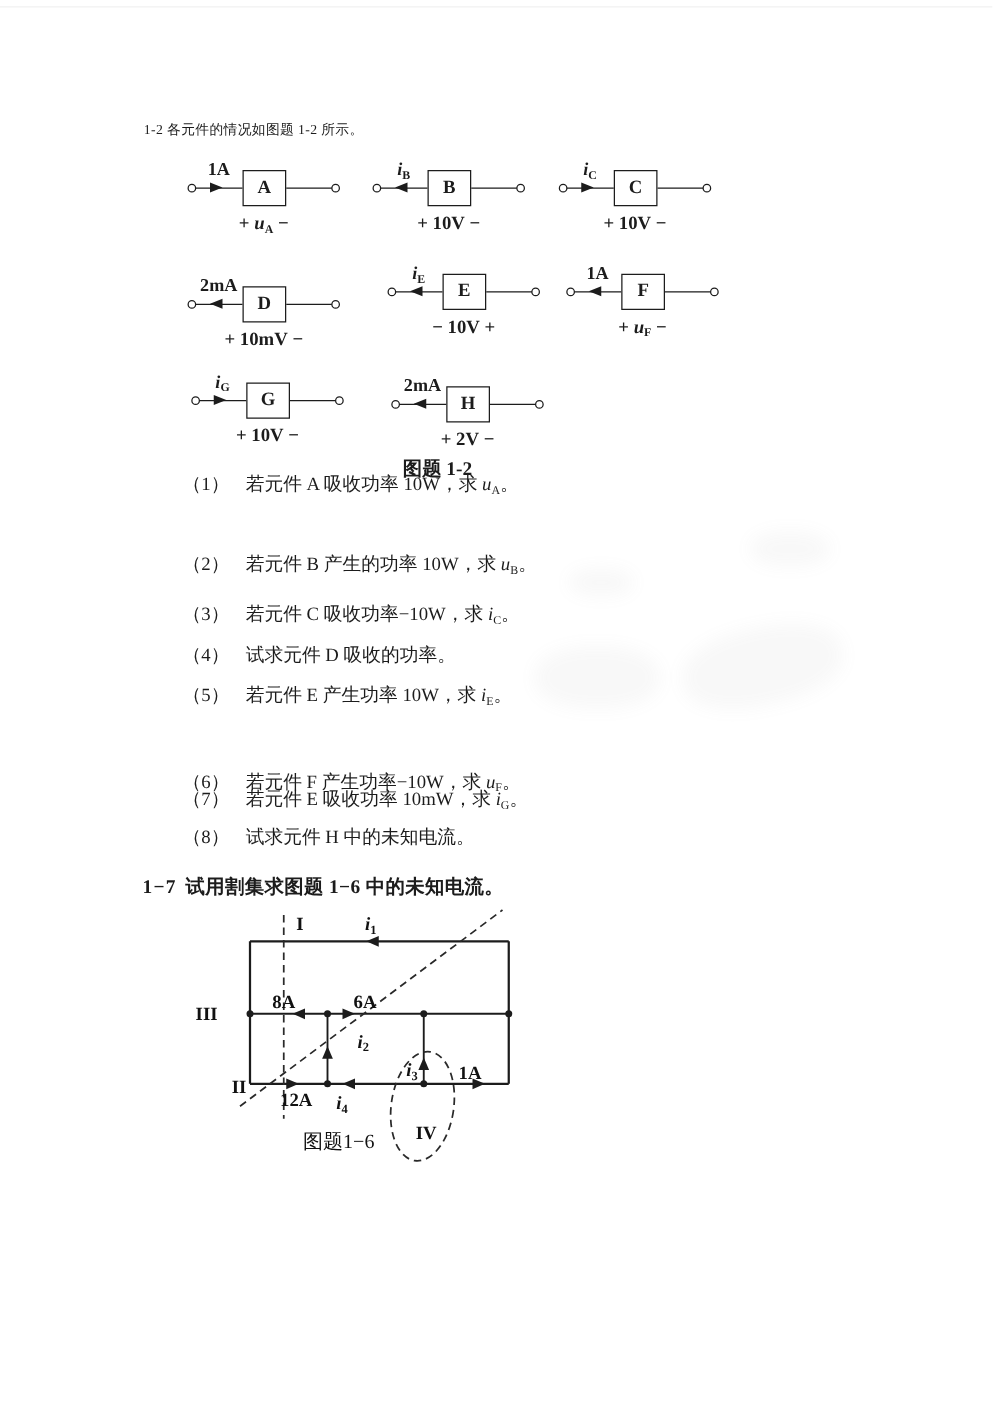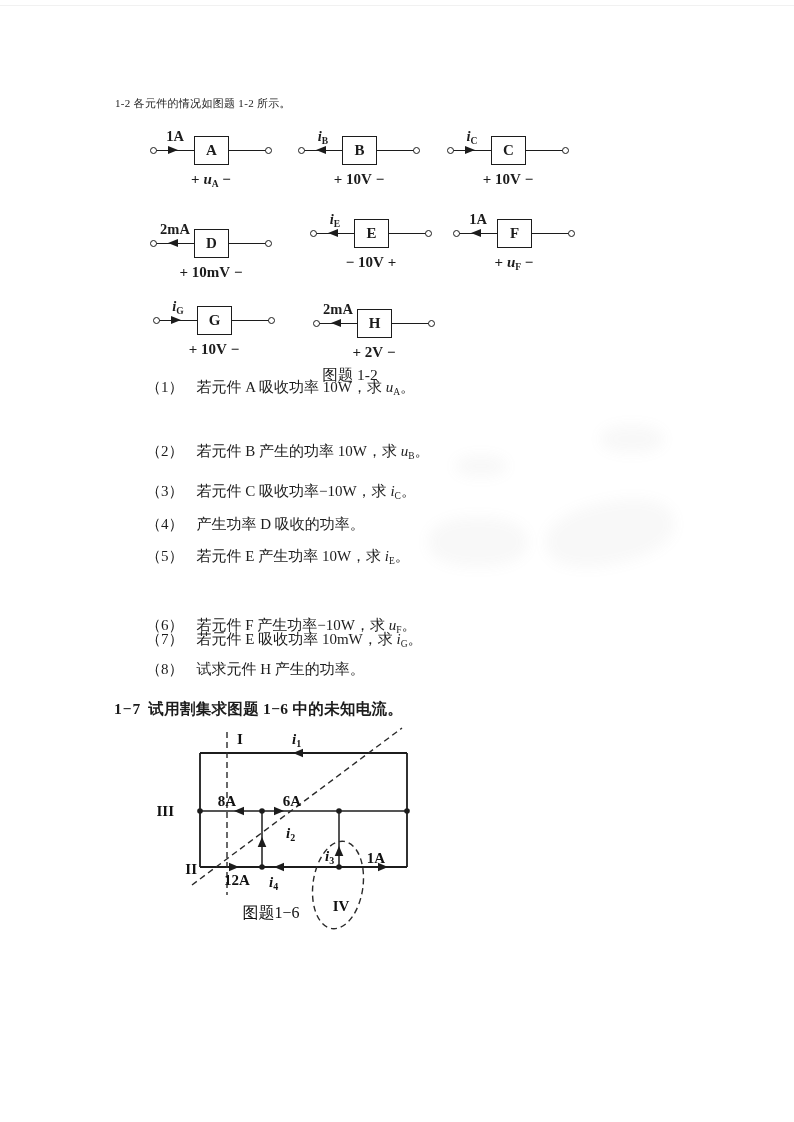--- a/index.html
+++ b/index.html
@@ -25,21 +25,21 @@
   .term.l{left:0}.term.r{right:0}
   .elem .arr{position:absolute;top:18px;width:0;height:0;
              border-top:4.5px solid transparent;border-bottom:4.5px solid transparent;}
   .arr.right{left:18px;border-left:10px solid #1c1c1c;}
   .arr.left{left:18px;border-right:10px solid #1c1c1c;}
   .elem .box{position:absolute;left:44px;top:8px;width:33px;height:27px;background:#fff;
              border:1.3px solid #1c1c1c;text-align:center;line-height:27px;
              font-weight:bold;font-size:15px;}
   .elem .vl{position:absolute;top:43px;left:0;width:122px;text-align:center;
             font-weight:bold;font-size:15px;white-space:nowrap;}
-  .cap{font-size:15.5px;}
+  .cap{font-size:15.5px;font-weight:bold;}
   
   .q{position:absolute;left:146px;font-size:15px;white-space:nowrap;}
   .q .qnum{margin-right:13px;}
   .q sub{font-size:9.5px;vertical-align:-3px;line-height:0;}
   
   svg text{font-family:"Liberation Serif","DejaVu Serif",serif;fill:#111;}
   .bt{font-weight:bold;font-size:15px;}
   .itx{font-style:italic;font-weight:bold;font-size:15px;}
   .sb{font-size:10px;font-weight:bold;}
   .capt{font-size:16px;}
@@ -136,25 +136,25 @@
   <span class="term r"></span>
   <span class="box">H</span>
   <div class="vl"><span>+</span>&nbsp;<span>2V</span><sub></sub>&nbsp;<span>−</span></div>
 </div>
 
 <div class="abs cap" style="left:300px;top:365px;width:100px;text-align:center">图题 1-2</div>
 
 <div class="q" style="top:378px"><span class="qnum">（1）</span><span><span>若元件 A 吸收功率 10W，求 </span><span class="it">u</span><sub>A</sub><span>。</span></span></div>
 <div class="q" style="top:442px"><span class="qnum">（2）</span><span><span>若元件 B 产生的功率 10W，求 </span><span class="it">u</span><sub>B</sub><span>。</span></span></div>
 <div class="q" style="top:482px"><span class="qnum">（3）</span><span><span>若元件 C 吸收功率−10W，求 </span><span class="it">i</span><sub>C</sub><span>。</span></span></div>
-<div class="q" style="top:515px"><span class="qnum">（4）</span><span><span>产生功率 D 吸收的功率。</span><span class="it"></span><sub></sub><span></span></span></div>
+<div class="q" style="top:515px"><span class="qnum">（4）</span><span><span>试求元件 D 吸收的功率。</span><span class="it"></span><sub></sub><span></span></span></div>
 <div class="q" style="top:547px"><span class="qnum">（5）</span><span><span>若元件 E 产生功率 10W，求 </span><span class="it">i</span><sub>E</sub><span>。</span></span></div>
 <div class="q" style="top:616px"><span class="qnum">（6）</span><span><span>若元件 F 产生功率−10W，求 </span><span class="it">u</span><sub>F</sub><span>。</span></span></div>
 <div class="q" style="top:630px"><span class="qnum">（7）</span><span><span>若元件 E 吸收功率 10mW，求 </span><span class="it">i</span><sub>G</sub><span>。</span></span></div>
-<div class="q" style="top:660px"><span class="qnum">（8）</span><span><span>试求元件 H 产生的功率。</span><span class="it"></span><sub></sub><span></span></span></div>
+<div class="q" style="top:660px"><span class="qnum">（8）</span><span><span>试求元件 H 中的未知电流。</span><span class="it"></span><sub></sub><span></span></span></div>
 
 <div class="abs h2" style="left:114px;top:699px">
   <b>1−7</b><span>试用割集求图题 1−6 中的未知电流。</span>
 </div>
 
 <div class="abs" style="left:140px;top:718px;width:300px;height:228px">
 <svg width="300" height="228" viewBox="0 0 300 228">
 
   <g stroke="#1c1c1c" stroke-width="1.8" fill="none">
     <path d="M60 35 H267 M60 35 V149 M267 35 V149 M60 149 H267"></path>

